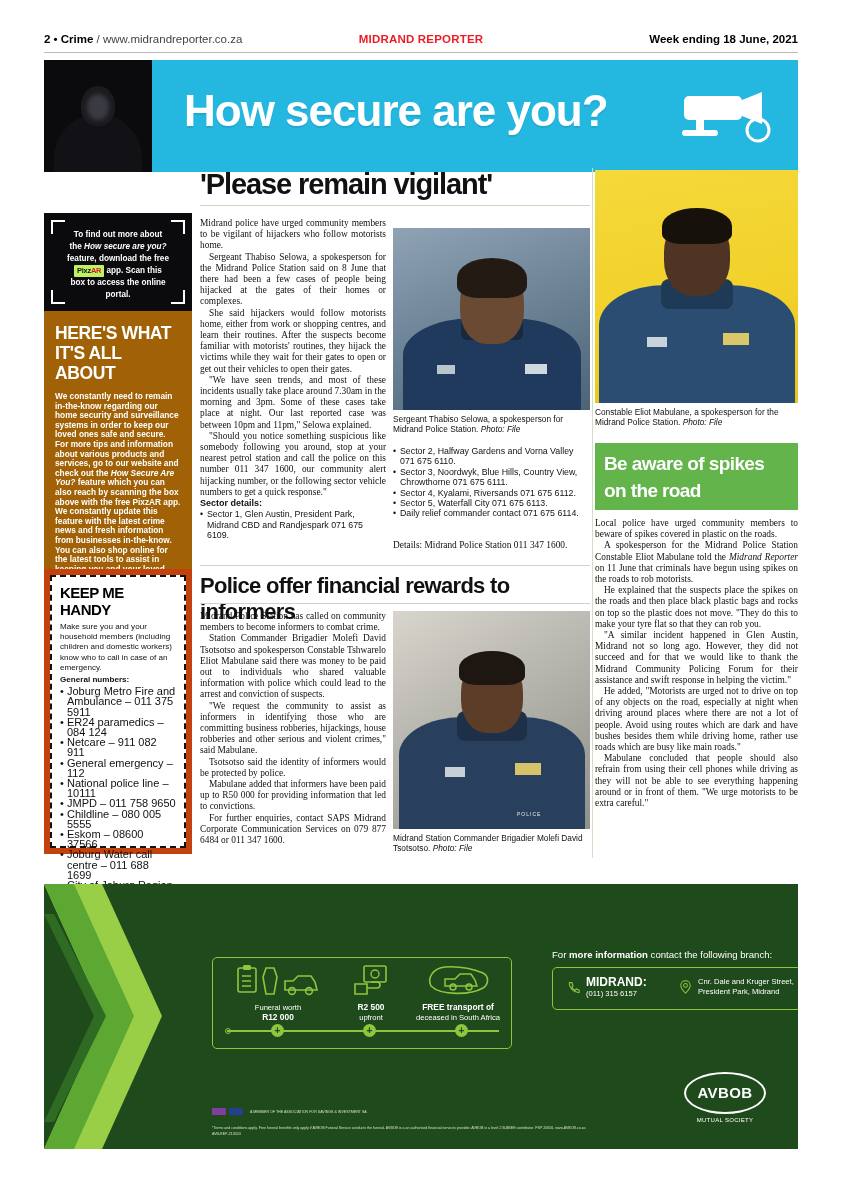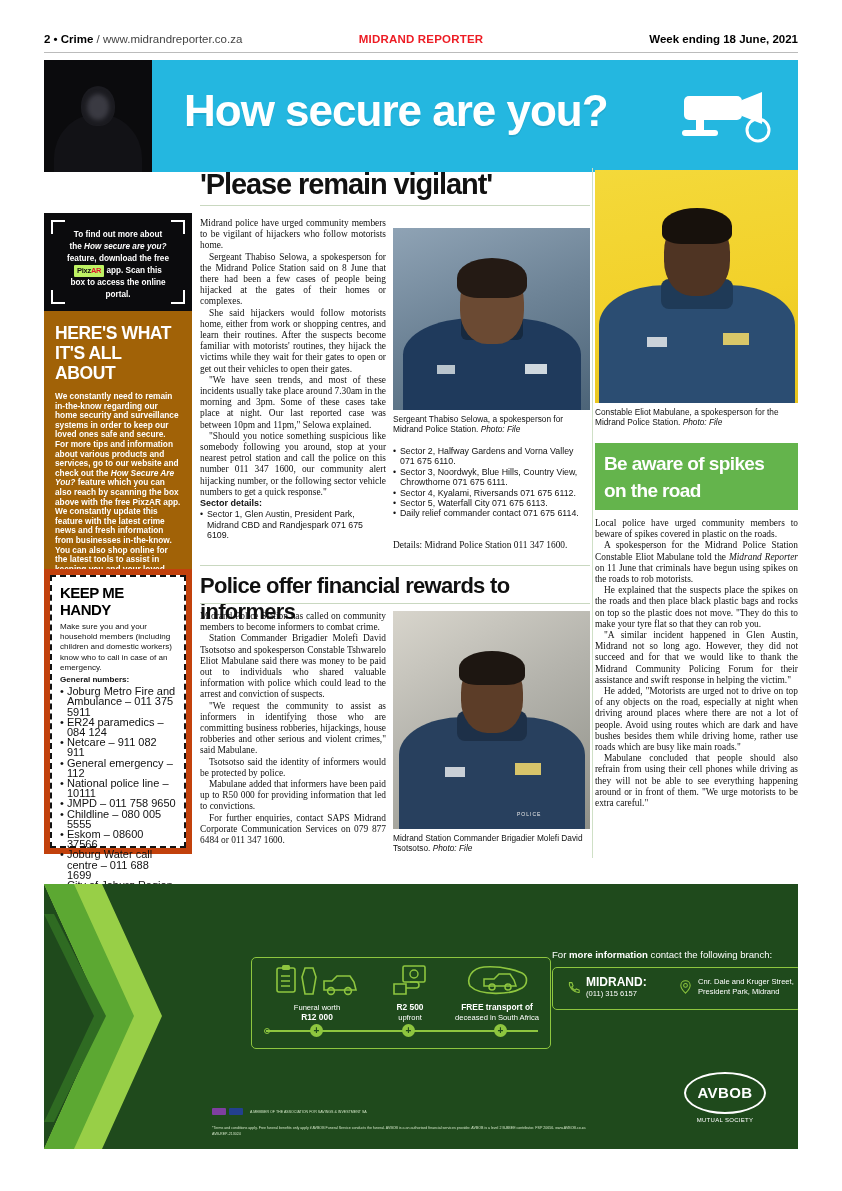--- a/index.html
+++ b/index.html
@@ -185,21 +185,21 @@
   .ad-chevrons { position: absolute; left: 0; top: 0; width: 120px; height: 265px; }
   .ad-h {
     position: absolute; left: 168px; top: 23px; width: 330px;
     font-family: "Liberation Sans", sans-serif; font-weight: bold;
     font-size: 13px; line-height: 17px; color: #ffffff;
   }
   .ad-h .lime { color: #9fd64a; }
   .ad-h .reg { font-weight: normal; }
   .ad-benefits {
     position: absolute; left: 168px; top: 73px; width: 300px; height: 92px;
-    border: 1.5px solid #8ec63f; border-radius: 5px; margin-left: 39px;
+    border: 1.5px solid #8ec63f; border-radius: 5px;
   }
   .ben-col { position: absolute; top: 6px; text-align: center; color: #ffffff;
     font-family: "Liberation Sans", sans-serif; font-size: 7.6px; line-height: 9.4px; }
   .ben-col b { font-size: 8.4px; }
   .ben-line { position: absolute; left: 14px; top: 72px; width: 272px; height: 1.5px; background: #8ec63f; }
   .ben-dot {
     position: absolute; top: 66px; width: 13px; height: 13px; border-radius: 50%;
     background: #8ec63f; color: #1f4a1c; font-family: "Liberation Sans", sans-serif;
     font-size: 10px; font-weight: bold; line-height: 13px; text-align: center;
   }

